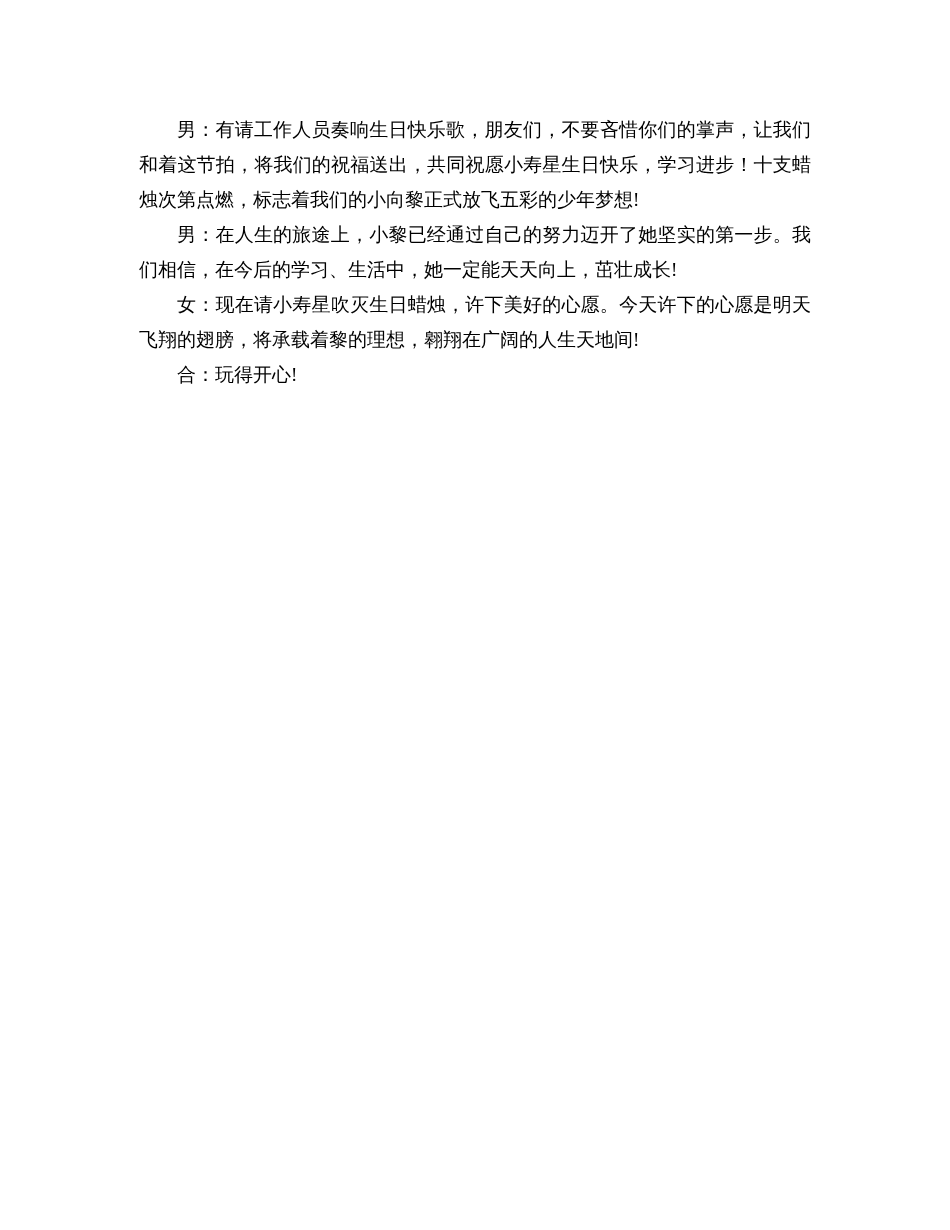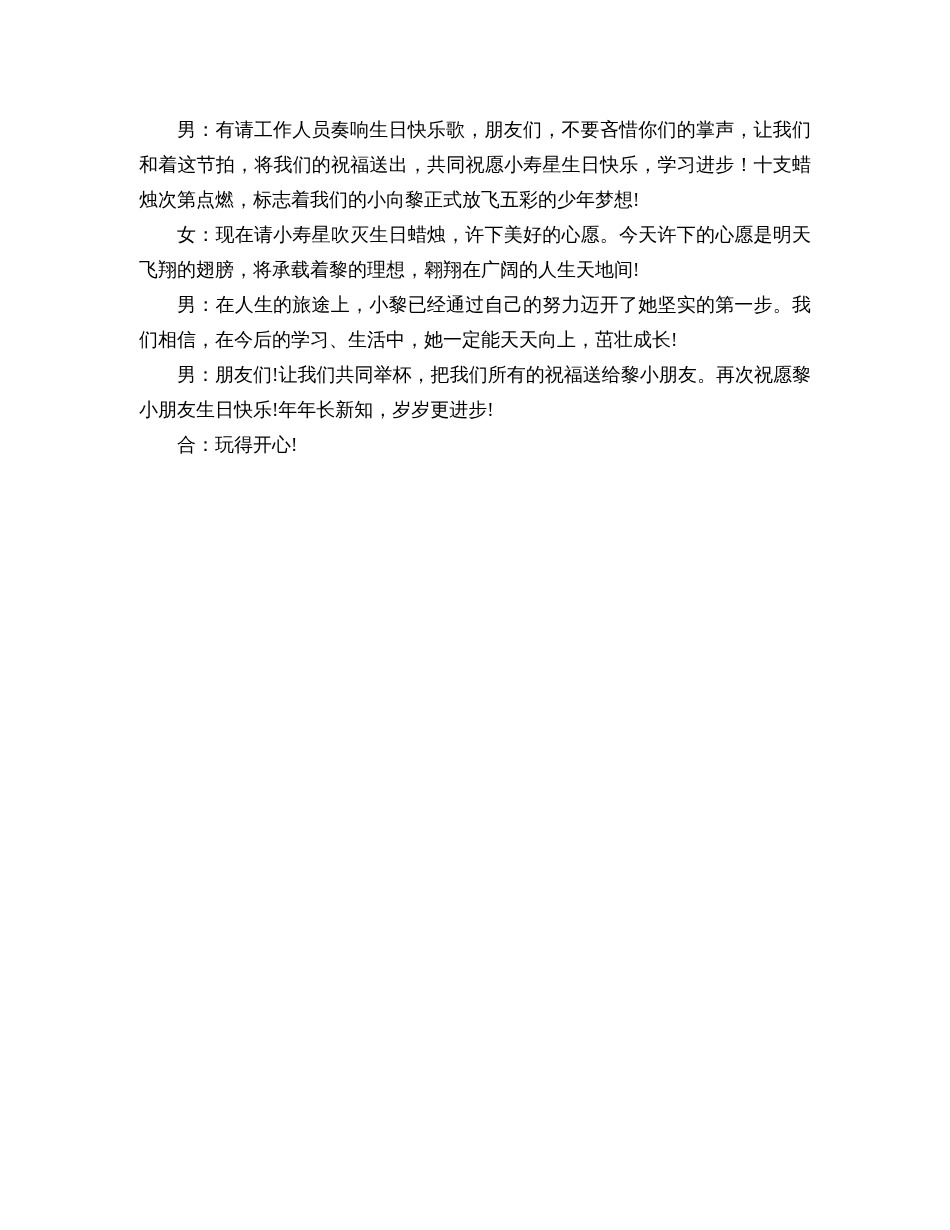--- a/index.html
+++ b/index.html
@@ -36,18 +36,17 @@
     word-break: break-all;
     overflow-wrap: anywhere;
   }
 </style>
 </head>
 <body>
 
 <div class="doc-page">
   <div class="doc-body">
     <p class="para">男：有请工作人员奏响生日快乐歌，朋友们，不要吝惜你们的掌声，让我们和着这节拍，将我们的祝福送出，共同祝愿小寿星生日快乐，学习进步！十支蜡烛次第点燃，标志着我们的小向黎正式放飞五彩的少年梦想!</p>
+    <p class="para">男：在人生的旅途上，小黎已经通过自己的努力迈开了她坚实的第一步。我们相信，在今后的学习、生活中，她一定能天天向上，茁壮成长!</p>
     <p class="para">女：现在请小寿星吹灭生日蜡烛，许下美好的心愿。今天许下的心愿是明天飞翔的翅膀，将承载着黎的理想，翱翔在广阔的人生天地间!</p>
-    <p class="para">男：在人生的旅途上，小黎已经通过自己的努力迈开了她坚实的第一步。我们相信，在今后的学习、生活中，她一定能天天向上，茁壮成长!</p>
-    <p class="para">男：朋友们!让我们共同举杯，把我们所有的祝福送给黎小朋友。再次祝愿黎小朋友生日快乐!年年长新知，岁岁更进步!</p>
     <p class="para">合：玩得开心!</p>
   </div>
 </div>
 
 </body></html>

